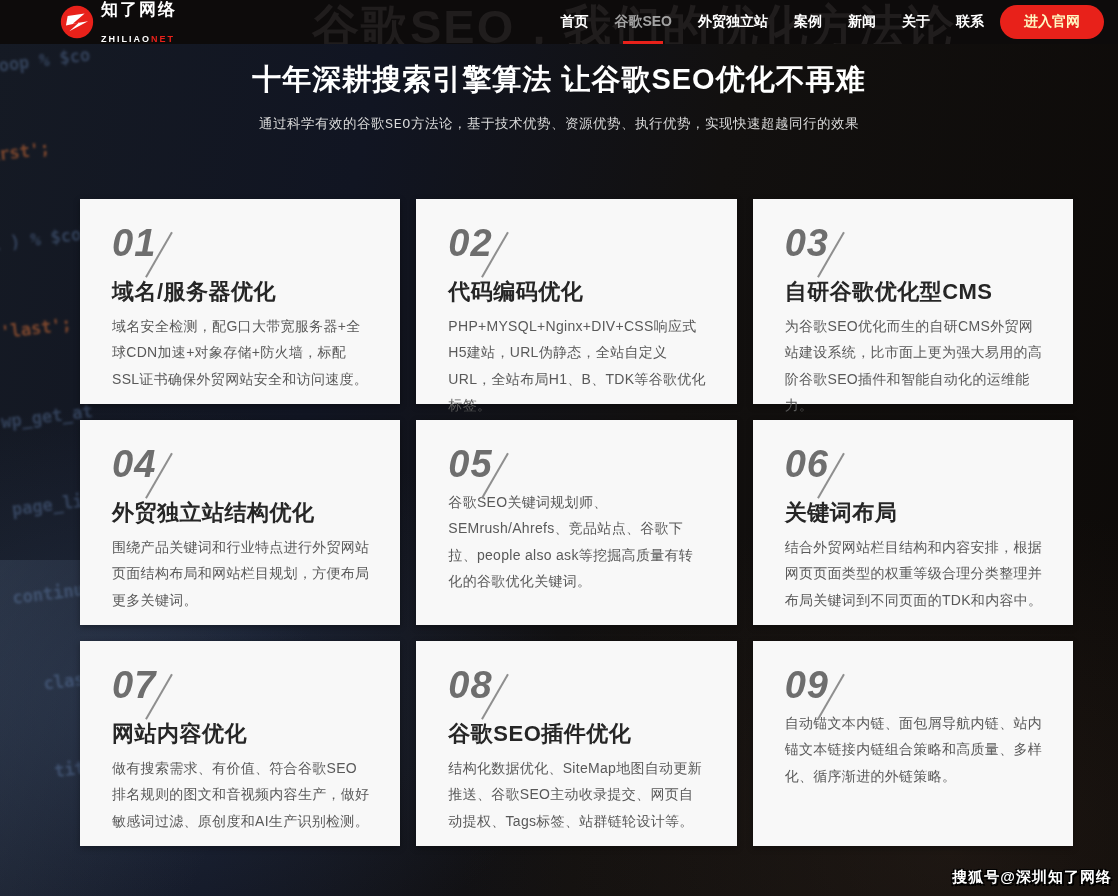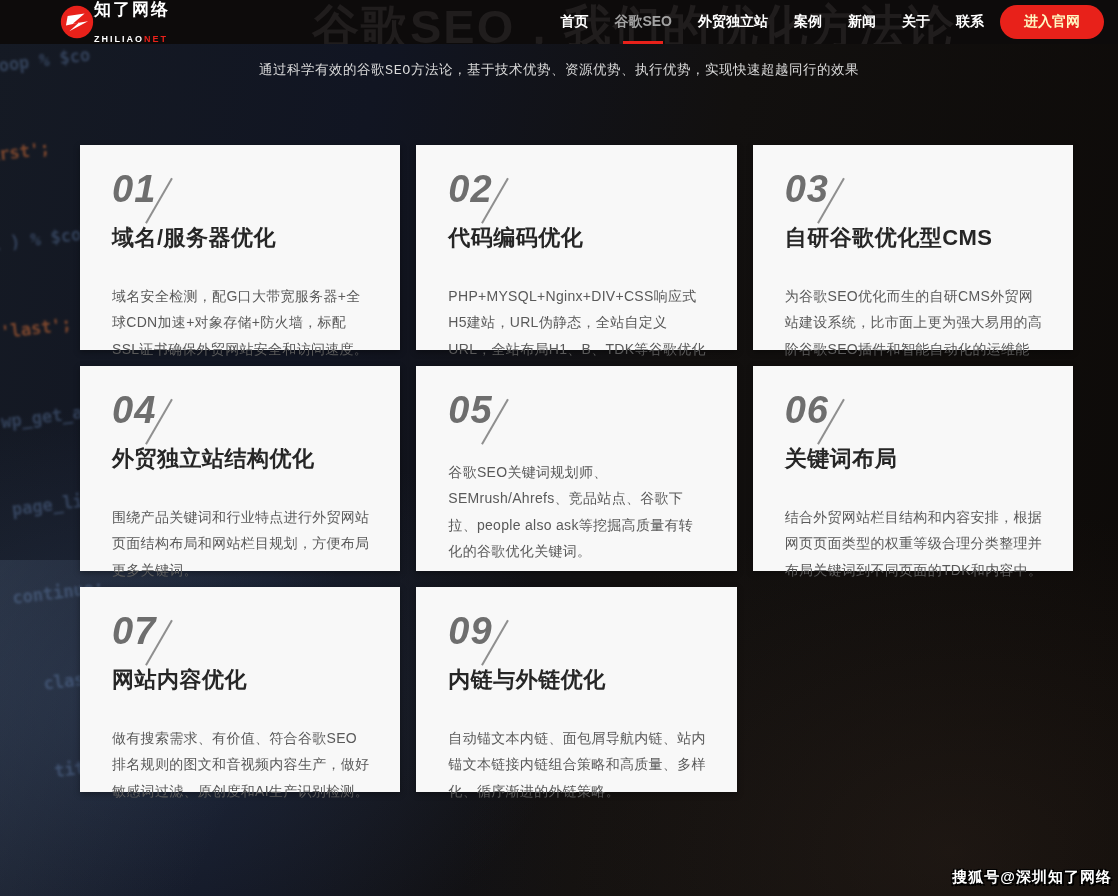--- a/index.html
+++ b/index.html
@@ -33,21 +33,21 @@
   
   .header{
     position:relative;z-index:5;height:44px;background:#0d0b0b;
     display:flex;align-items:center;overflow:hidden;
   }
   .header-ghost{
     position:absolute;left:312px;top:-4px;z-index:1;
     font-size:47px;font-weight:bold;color:#201d1d;white-space:nowrap;
     letter-spacing:2px;pointer-events:none;
   }
-  .logo{display:flex;align-items:center;margin-left:60px;position:relative;z-index:2;}
+  .logo{display:flex;align-items:center;gap:7px;margin-left:60px;position:relative;z-index:2;}
   .logo-mark{width:34px;height:34px;flex:0 0 auto;}
   .logo-text{display:flex;flex-direction:column;line-height:1;}
   .logo-cn{color:#fff;font-size:17px;font-weight:bold;letter-spacing:2px;}
   .logo-en{margin-top:17px;font-size:9px;font-weight:bold;letter-spacing:2px;color:#fff;}
   .logo-en .net{color:#e8211a;}
   .nav{display:flex;align-items:center;gap:26px;margin-left:auto;margin-right:16px;position:relative;z-index:2;}
   .nav a{
     color:#fff;font-size:14px;font-weight:bold;text-decoration:none;
     position:relative;padding:13px 0;white-space:nowrap;
   }
@@ -88,21 +88,21 @@
   }
   .num-slash{
     position:absolute;right:-16px;top:8px;width:1.5px;height:52px;
     background:#8f8f8f;transform:rotate(30deg);transform-origin:top center;
   }
   .card-title{
     margin-top:15px;font-size:22px;font-weight:bold;color:#262626;
     letter-spacing:.5px;
   }
   .card-body{
-    margin-top:30px;font-size:14px;color:#595959;line-height:1.88;
+    margin-top:6px;font-size:14px;color:#595959;line-height:1.88;
     letter-spacing:.3px;
   }
   
   .watermark{
     position:absolute;right:6px;bottom:9px;z-index:6;
     font-size:15px;font-weight:bold;color:#fff;letter-spacing:1px;
     text-shadow:2px 2px 0 #000,-1.5px -1.5px 0 #000,1.5px -1.5px 0 #000,-1.5px 1.5px 0 #000;
   }
 </style>
 </head>
@@ -141,20 +141,21 @@
     <a href="#">案例</a>
     <a href="#">新闻</a>
     <a href="#">关于</a>
     <a href="#">联系</a>
   </nav>
 
   <button class="cta">进入官网</button>
 </header>
 
 <section class="hero">
+  <h1 class="hero-title">十年深耕搜索引擎算法 让谷歌SEO优化不再难</h1>
   <p class="hero-sub">通过科学有效的谷歌SEO方法论，基于技术优势、资源优势、执行优势，实现快速超越同行的效果</p>
 </section>
 
 <section class="grid">
   <article class="card">
     <div class="num-wrap"><span class="card-num">01</span><span class="num-slash"></span></div>
     <div class="card-title">域名/服务器优化</div>
     <div class="card-body">域名安全检测，配G口大带宽服务器+全球CDN加速+对象存储+防火墙，标配SSL证书确保外贸网站安全和访问速度。</div>
   </article>
   <article class="card">
@@ -180,19 +181,23 @@
     <div class="num-wrap"><span class="card-num">06</span><span class="num-slash"></span></div>
     <div class="card-title">关键词布局</div>
     <div class="card-body">结合外贸网站栏目结构和内容安排，根据网页页面类型的权重等级合理分类整理并布局关键词到不同页面的TDK和内容中。</div>
   </article>
   <article class="card">
     <div class="num-wrap"><span class="card-num">07</span><span class="num-slash"></span></div>
     <div class="card-title">网站内容优化</div>
     <div class="card-body">做有搜索需求、有价值、符合谷歌SEO排名规则的图文和音视频内容生产，做好敏感词过滤、原创度和AI生产识别检测。</div>
   </article>
   <article class="card">
+    <div class="num-wrap"><span class="card-num">08</span><span class="num-slash"></span></div>
+    <div class="card-title">谷歌SEO插件优化</div>
+    <div class="card-body">结构化数据优化、SiteMap地图自动更新推送、谷歌SEO主动收录提交、网页自动提权、Tags标签、站群链轮设计等。</div>
+  </article>
+  <article class="card">
     <div class="num-wrap"><span class="card-num">09</span><span class="num-slash"></span></div>
-    <div class="card-title">内链与外链优化</div>
     <div class="card-body">自动锚文本内链、面包屑导航内链、站内锚文本链接内链组合策略和高质量、多样化、循序渐进的外链策略。</div>
   </article>
 </section>
 
 <div class="watermark">搜狐号@深圳知了网络</div>
 
 </body></html>

